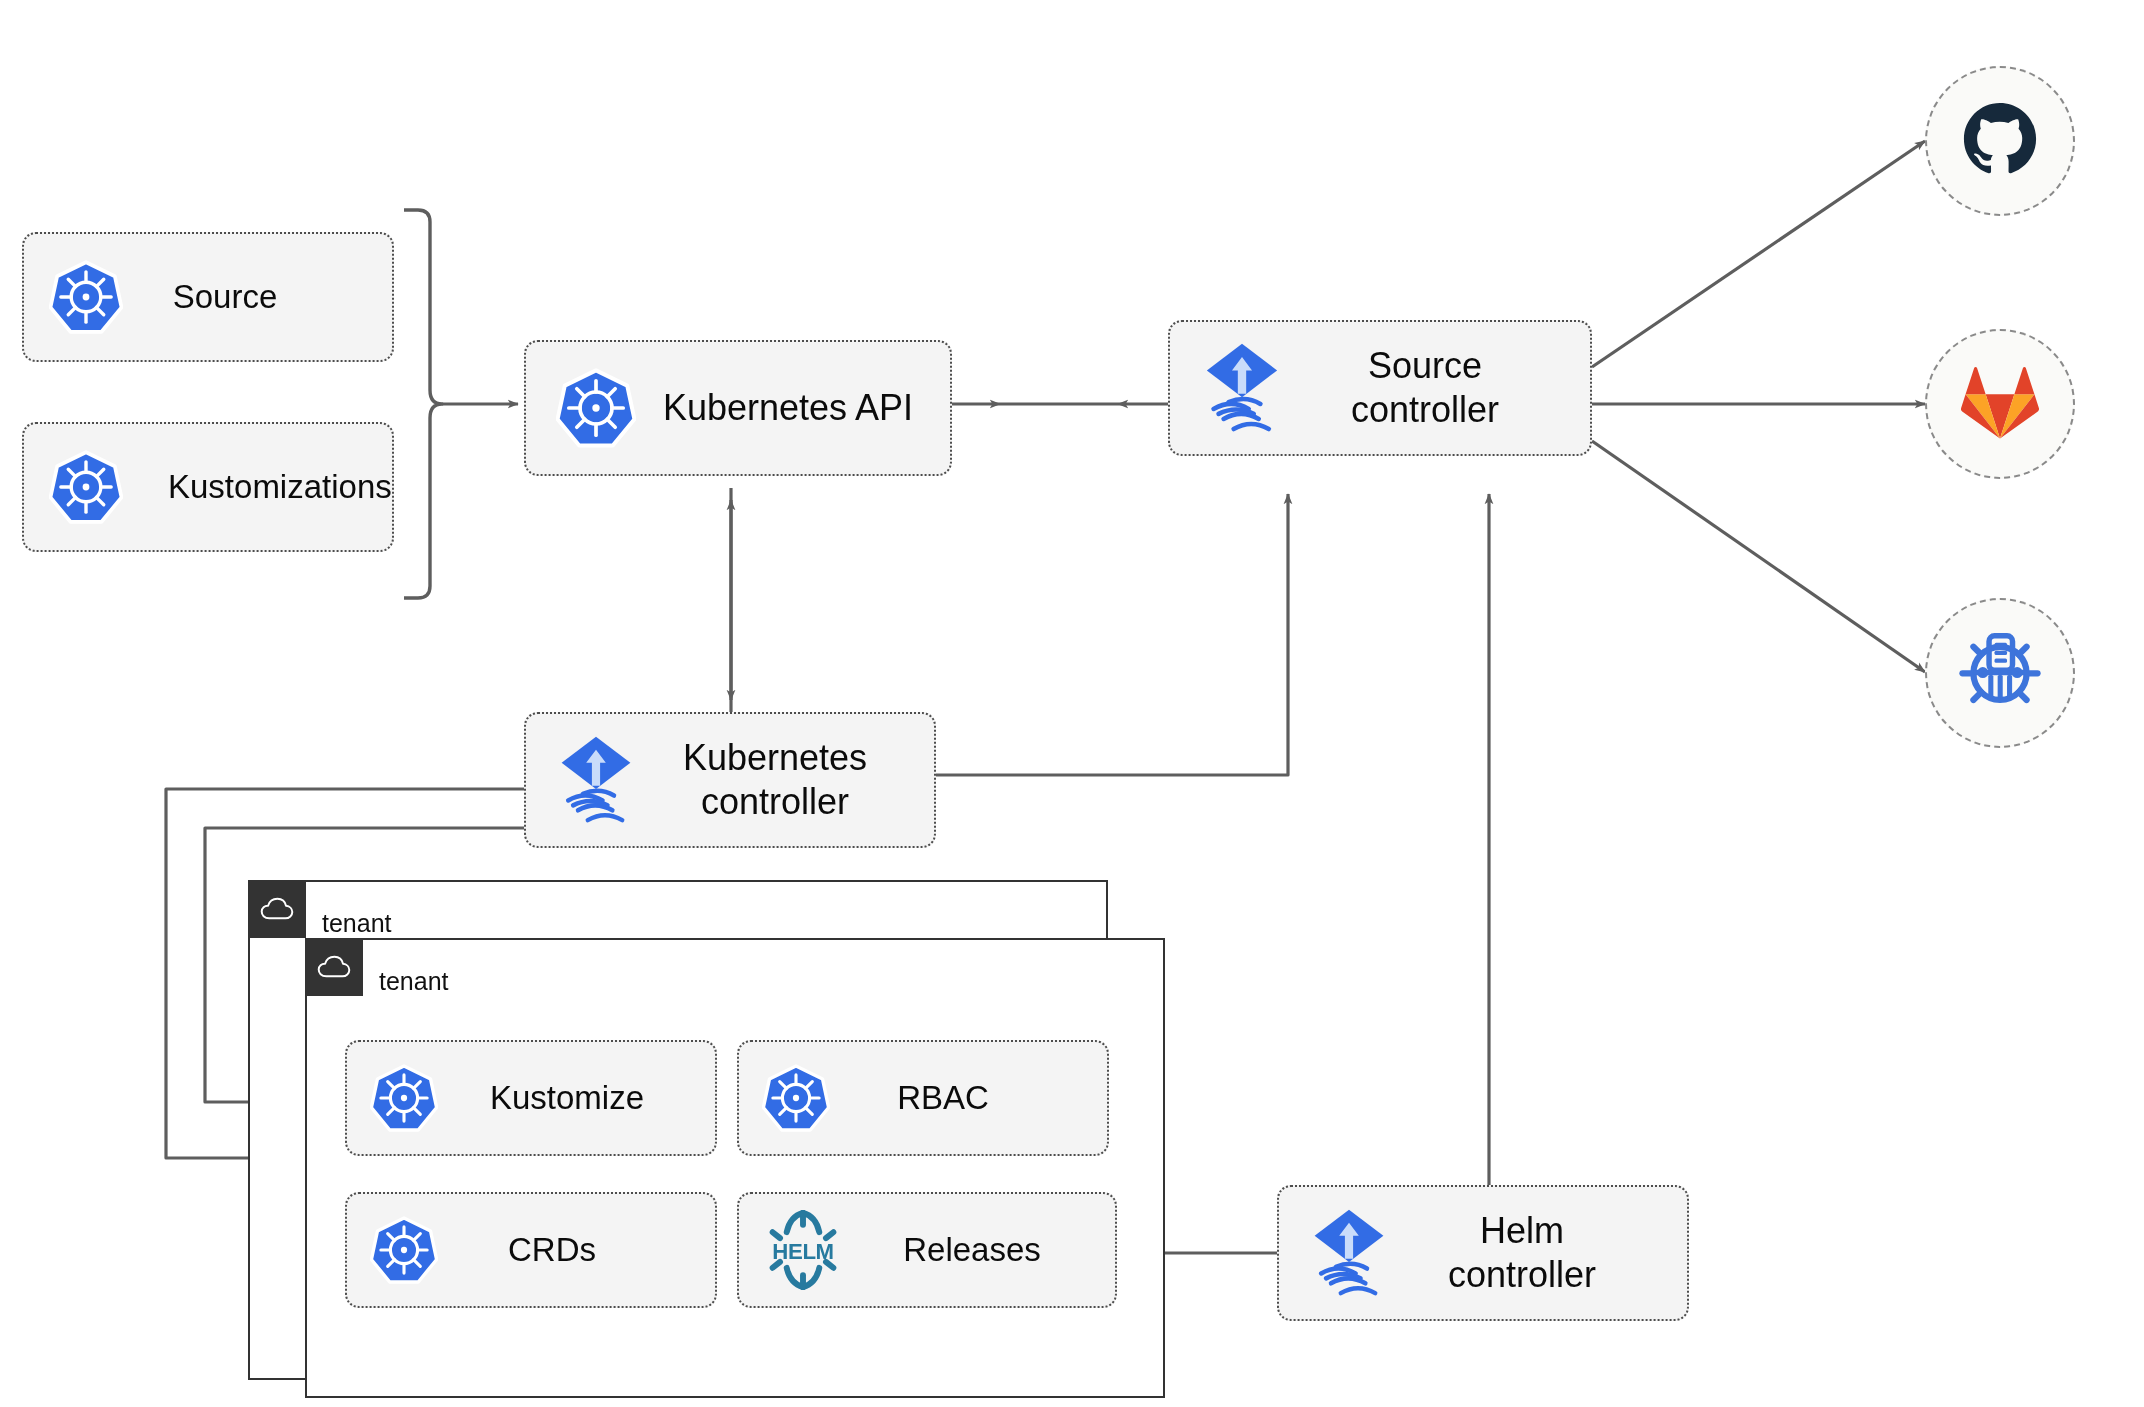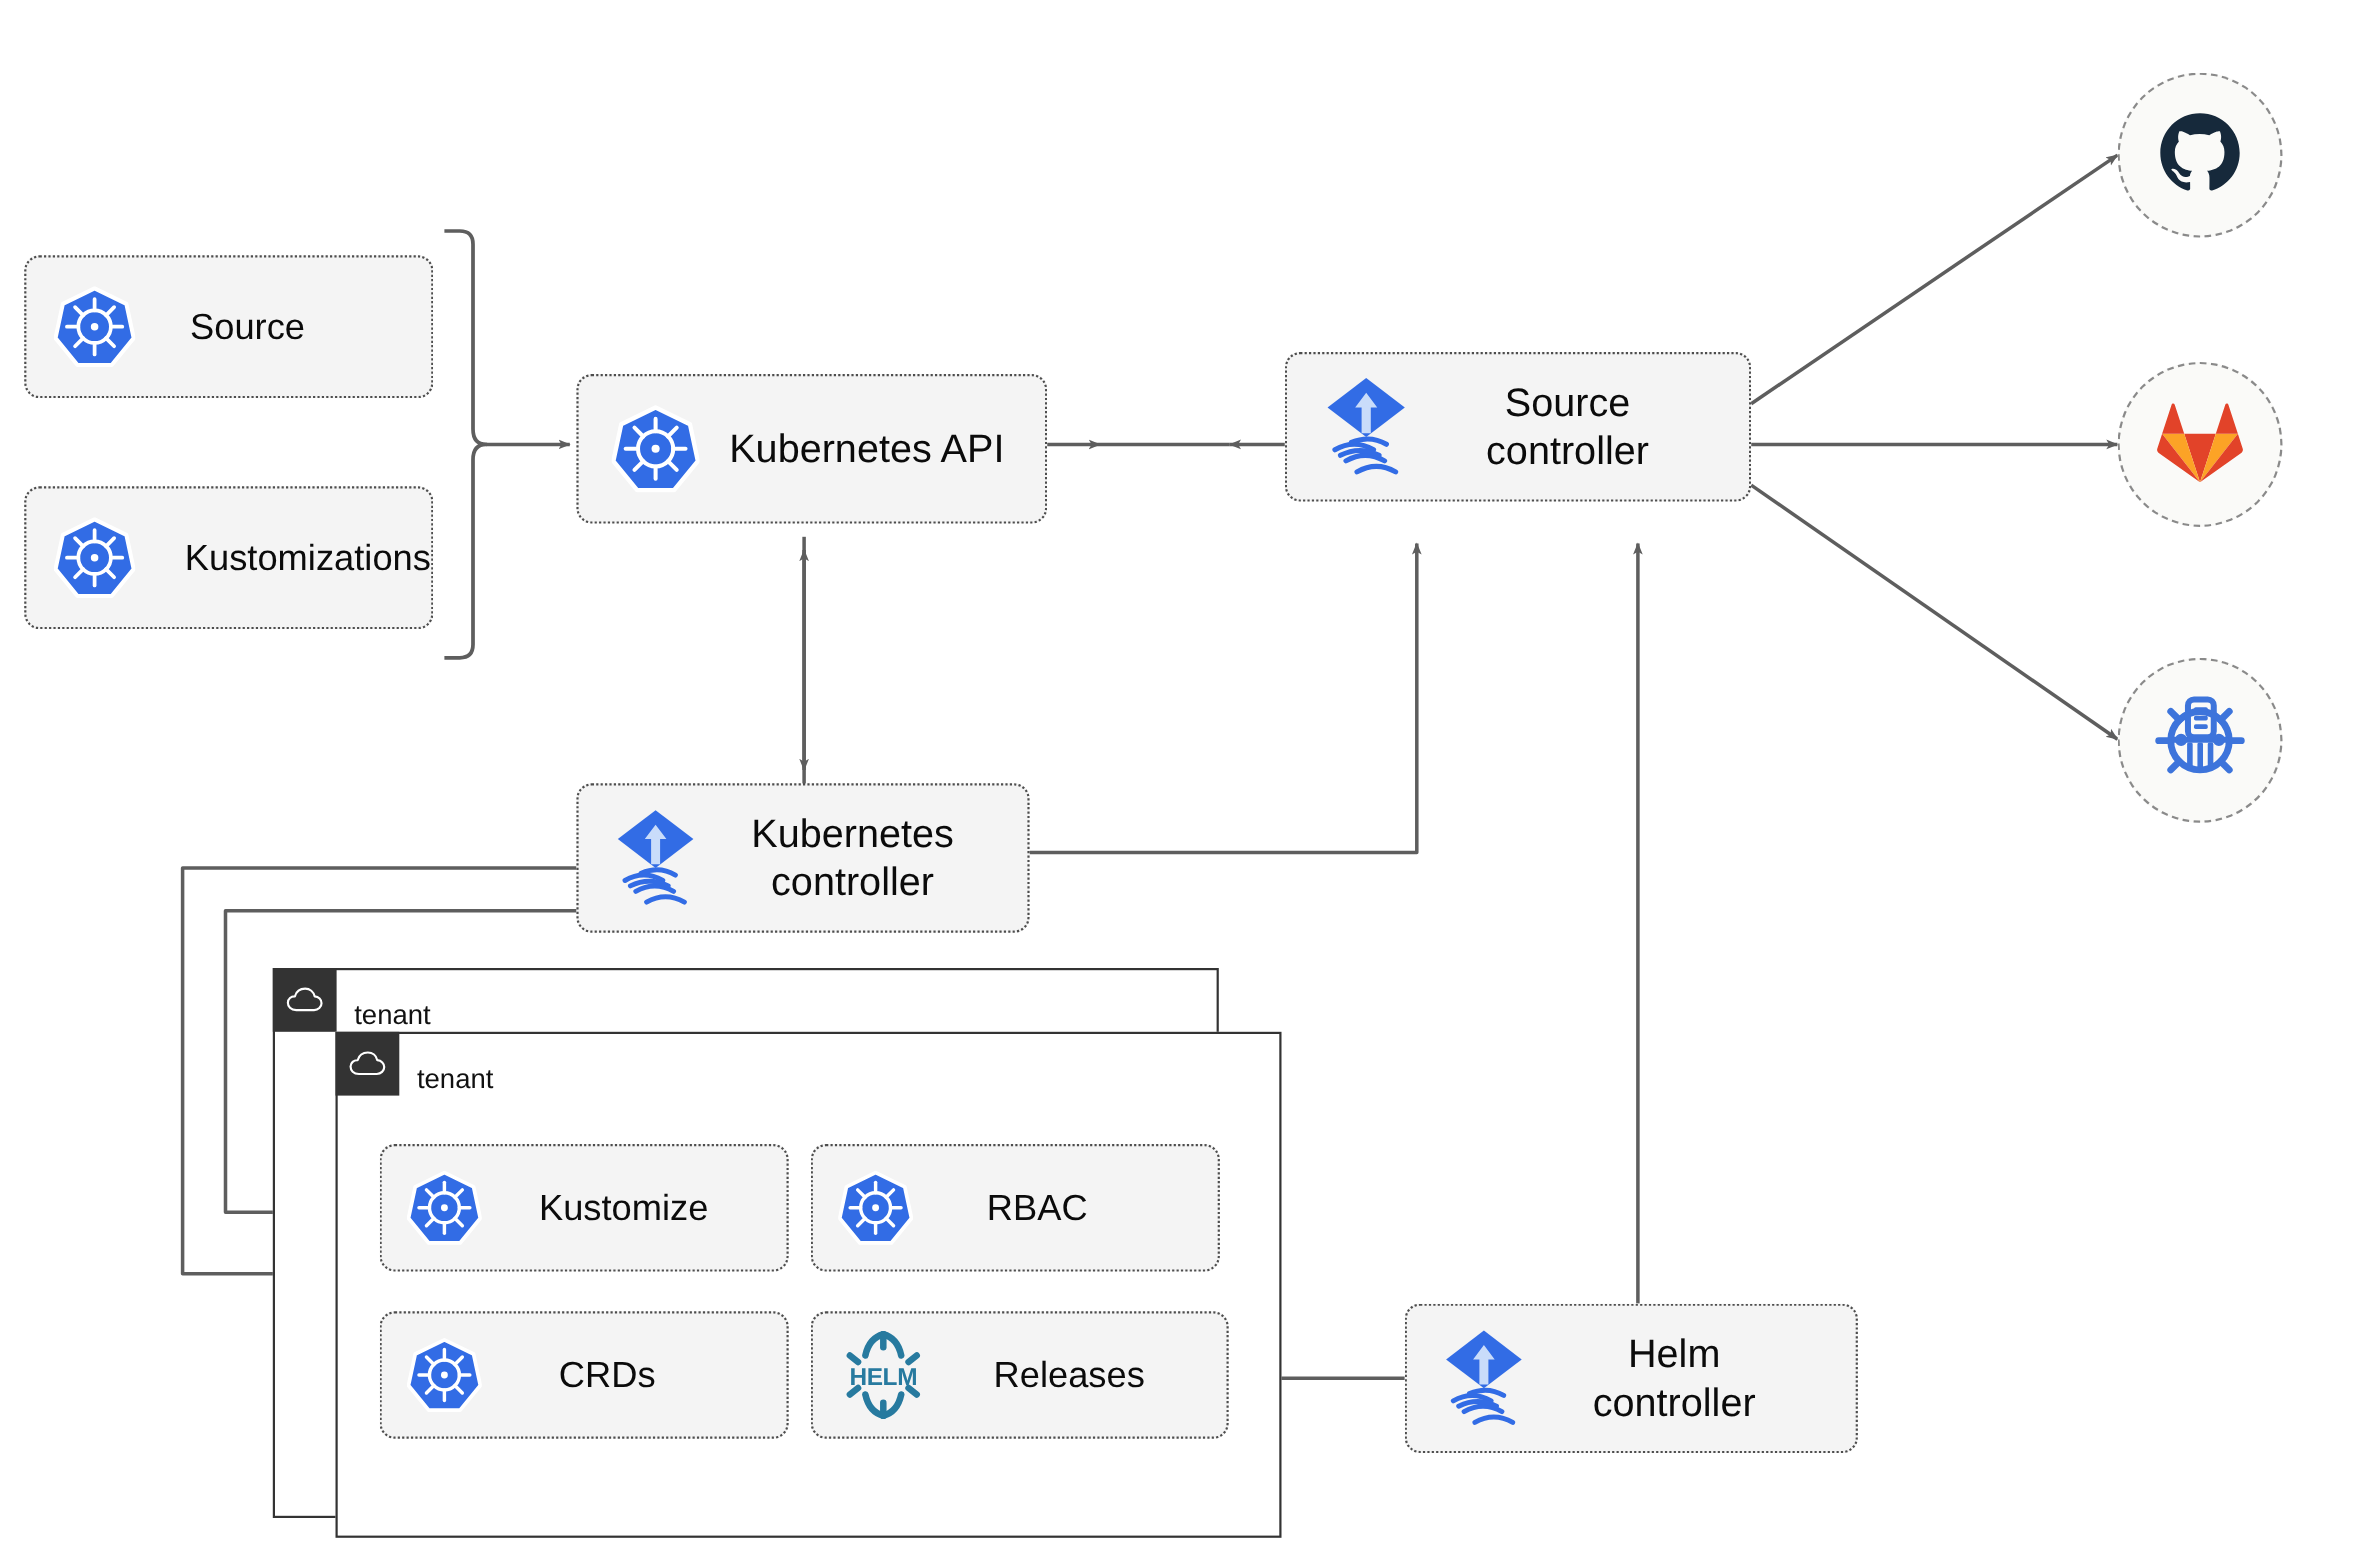--- a/index.html
+++ b/index.html
@@ -159,21 +159,21 @@
           <path d="M36,36 L26,26"></path>
             <path d="M64,36 L74,26"></path>
           <path d="M36,64 L26,74"></path>
             <path d="M64,64 L74,74"></path>
         </g>
       </svg>
     </span>
     <span class="lbl" style="font-size:33px; padding-right:58px;">Source</span>
   </div>
 
-  <div class="node" style="left:22px; top:442px; width:372px; height:130px; padding:0 16px;gap:36px;">
+  <div class="node" style="left:22px; top:422px; width:372px; height:130px; padding:0 16px;gap:36px;">
     <span class="ico" style="width:92px;">
       <svg width="74" height="74" viewBox="0 0 100 100" aria-hidden="true">
         <polygon points="50,3 89,22 98,64 71,97 29,97 2,64 11,22" fill="#326CE5" stroke="#ffffff" stroke-width="5" stroke-linejoin="round"></polygon>
         <g fill="none" stroke="#ffffff" stroke-width="4.6" stroke-linecap="round">
           <circle cx="50" cy="50" r="20"></circle>
           <circle cx="50" cy="50" r="4.6" fill="#ffffff" stroke="none"></circle>
           <path d="M50,30 L50,16"></path>
             <path d="M50,70 L50,84"></path>
           <path d="M30,50 L16,50"></path>
             <path d="M70,50 L84,50"></path>

